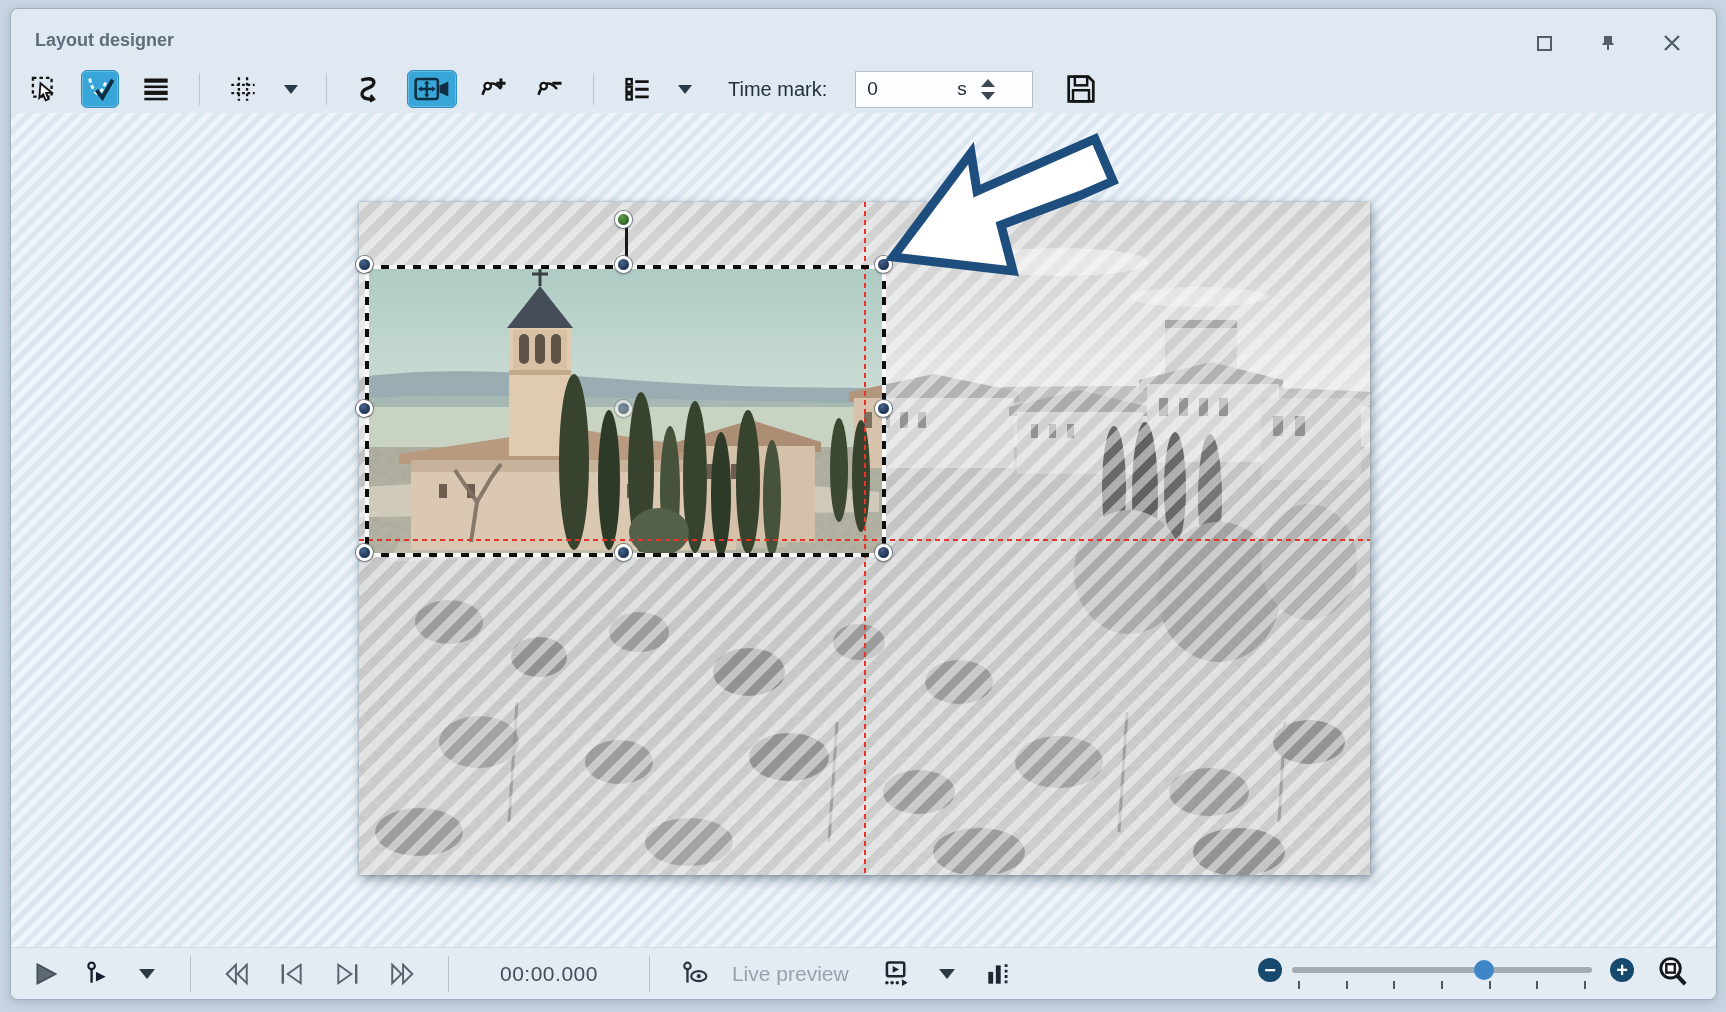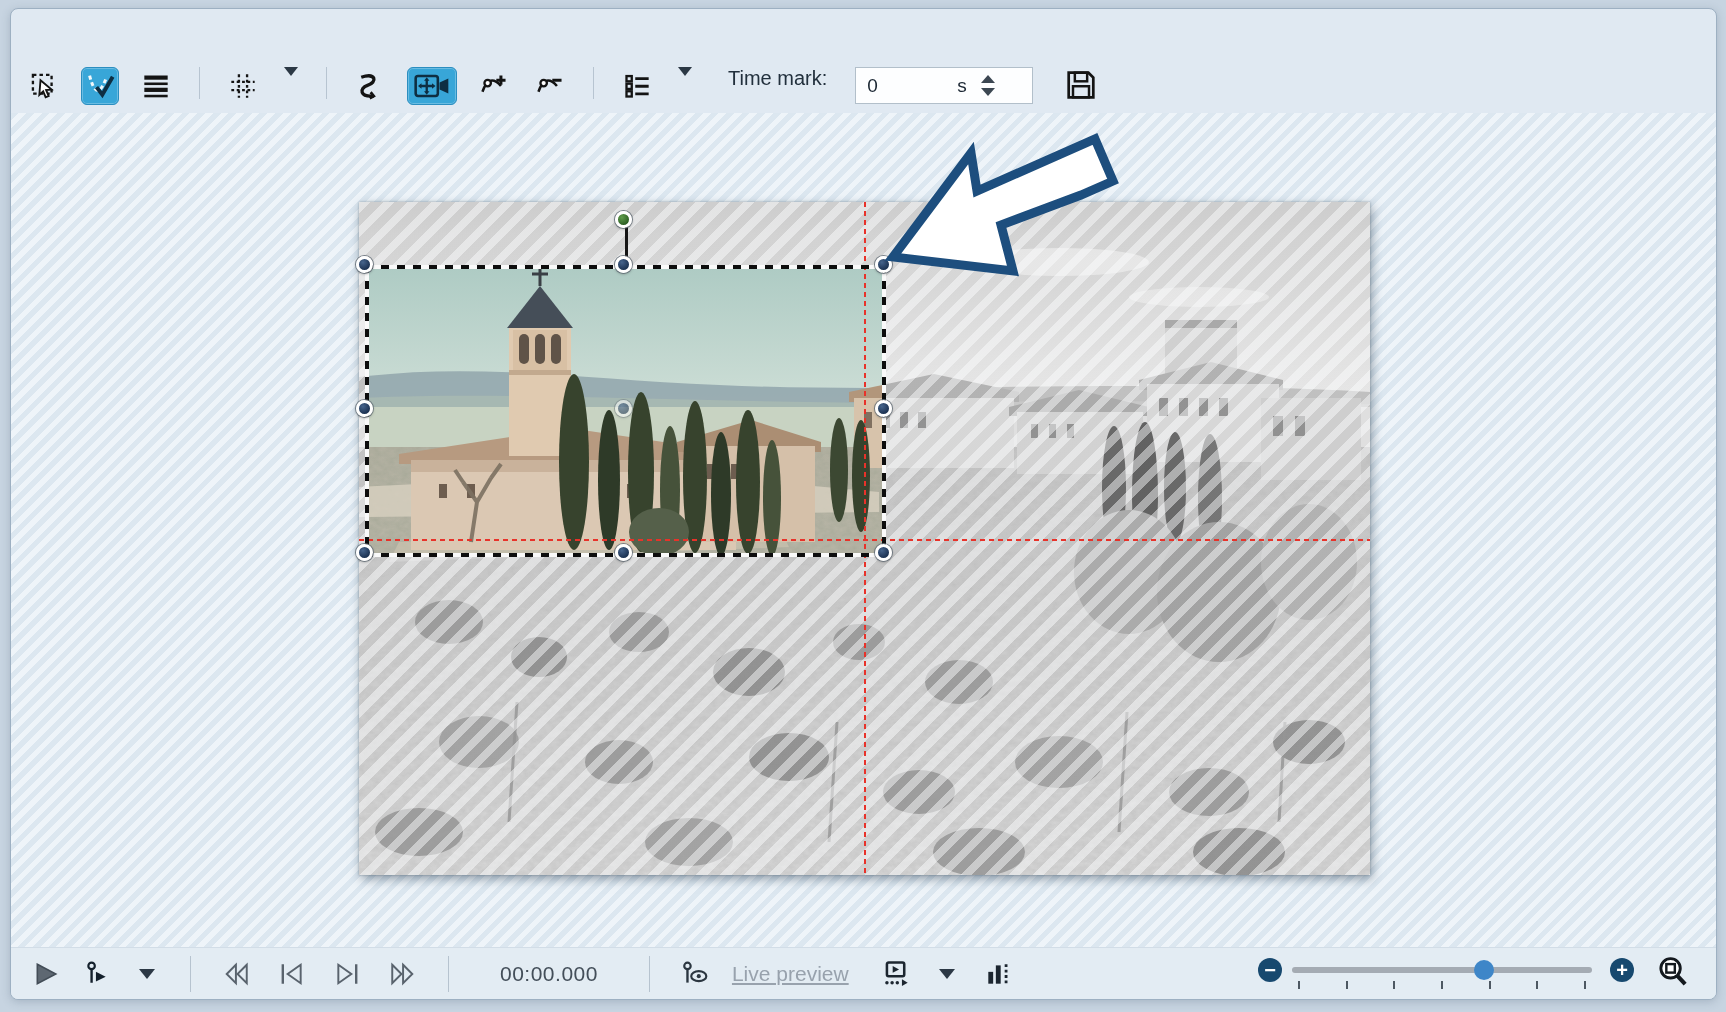--- a/index.html
+++ b/index.html
@@ -7,21 +7,21 @@
   *{box-sizing:border-box;}
   .window{position:absolute;left:10px;top:8px;width:1707px;height:992px;
     background:#e0e9f2;border:1px solid #9db0c2;border-radius:8px;overflow:hidden;
     box-shadow:0 2px 8px rgba(70,90,110,.25);}
   
   .titlebar{position:absolute;left:0;top:0;width:100%;height:54px;}
   .title{position:absolute;left:24px;top:21px;font-size:18px;font-weight:bold;color:#5e6d7c;}
   .winbtns{position:absolute;right:34px;top:24px;display:flex;gap:44px;align-items:center;}
   .winbtn{width:20px;height:20px;display:flex;align-items:center;justify-content:center;cursor:default;}
   
-  .toolbar{position:absolute;left:14px;top:58px;height:44px;display:flex;align-items:flex-start;gap:18px;}
+  .toolbar{position:absolute;left:14px;top:58px;height:44px;display:flex;align-items:center;gap:18px;}
   .tbtn{width:38px;height:38px;border-radius:6px;display:flex;align-items:center;justify-content:center;}
   .tbtn.wide{width:50px;}
   .tbtn.active{background:#38a6d8;border:1px solid #2b8ec0;box-shadow:inset 0 0 0 1px rgba(255,255,255,.25);}
   .tsep{width:1px;height:32px;background:#b7c4d1;margin:0 6px;}
   .ddarrow{width:0;height:0;border-left:7px solid transparent;border-right:7px solid transparent;
     border-top:9px solid #2b3845;margin:0 4px;}
   .tm-label{font-size:20px;color:#22303d;margin:0 10px 0 14px;}
   .tm-field{width:178px;height:37px;background:#fdfeff;border:1px solid #b2bfca;display:flex;
     align-items:center;padding:0 6px 0 9px;}
   .tm-field input{border:none;outline:none;background:transparent;font-size:19px;color:#1b2733;
@@ -55,21 +55,21 @@
   .handle.center{opacity:.55;}
   .rot-stick{position:absolute;left:266px;top:21px;width:3px;height:46px;background:#161616;}
   .handle.rotate{background:radial-gradient(circle at 35% 30%,#5f9c4b,#2c5e23 75%);}
   .big-arrow{position:absolute;left:870px;top:12px;width:250px;height:158px;z-index:30;}
   
   .footer{position:absolute;left:0;bottom:0;width:100%;height:52px;background:#e3ecf3;
     border-top:1px solid #d2dde7;display:flex;align-items:center;gap:13px;}
   .fbtn{display:flex;align-items:center;justify-content:center;height:36px;padding:0 6px;}
   .fsep{width:1px;height:36px;background:#b6c3cf;margin:0 12px;}
   .time-display{font-size:21px;color:#434e59;margin:0 26px;letter-spacing:.5px;}
-  .live-label{font-size:21px;color:#98a2ad;margin:0 12px 0 4px;text-decoration:underline;}
+  .live-label{font-size:21px;color:#98a2ad;margin:0 12px 0 4px;}
   .fdd{width:0;height:0;border-left:8px solid transparent;border-right:8px solid transparent;
     border-top:10px solid #2c3845;margin:0 10px;}
   .zoomgrp{position:absolute;right:26px;bottom:8px;width:432px;height:38px;}
   .zbtn{position:absolute;top:5px;width:24px;height:24px;border-radius:50%;background:#17496f;
     color:#fff;font-size:20px;font-weight:bold;display:flex;align-items:center;justify-content:center;line-height:0;}
   .zbtn.minus{left:0;}
   .zbtn.plus{left:352px;}
   .ztrack{position:absolute;left:34px;top:14px;width:300px;height:6px;border-radius:3px;background:#a4abb3;}
   .zthumb{position:absolute;left:calc(64% - 10px);top:-7px;width:20px;height:20px;border-radius:50%;background:#3e86c8;}
   .zticks{position:absolute;left:40px;top:28px;width:288px;display:flex;justify-content:space-between;}
@@ -210,20 +210,39 @@
           <line x1="470" y1="640" x2="478" y2="520"></line>
         <line x1="760" y1="630" x2="768" y2="510"></line>
           <line x1="920" y1="620" x2="926" y2="520"></line>
       </g>
     </g>
   </defs>
 </svg>
 
 <div class="window">
 
+  <div class="titlebar">
+    <div class="title">Layout designer</div>
+    <div class="winbtns">
+      <div class="winbtn">
+        <span style="width:15px;height:15px;border:2px solid #525f6b;display:block"></span>
+      </div>
+      <div class="winbtn">
+        <svg width="18" height="18" viewBox="0 0 18 18">
+          <path d="M5,2 h8 v7 h1.5 v2 h-11 v-2 h1.5 z" fill="#525f6b"></path>
+          <line x1="9" y1="11" x2="9" y2="16" stroke="#525f6b" stroke-width="2"></line>
+        </svg>
+      </div>
+      <div class="winbtn">
+        <svg width="18" height="18" viewBox="0 0 18 18">
+          <path d="M2,2 L16,16 M16,2 L2,16" stroke="#525f6b" stroke-width="2.4"></path>
+        </svg>
+      </div>
+    </div>
+  </div>
 
   <div class="toolbar">
     <div class="tbtn">
       <svg width="28" height="28" viewBox="0 0 24 24">
         <rect x="2.5" y="2.5" width="16" height="16" fill="none" stroke="#141414" stroke-width="2" stroke-dasharray="3 2.6"></rect>
         <path d="M9,7 L18.5,15 L13.8,15.4 L16,20.6 L13.4,21.6 L11.3,16.6 L8,19.6 Z" fill="#fff" stroke="#141414" stroke-width="1.6"></path>
       </svg>
     </div>
     <div class="tbtn active">
       <svg width="30" height="30" viewBox="0 0 26 26">

